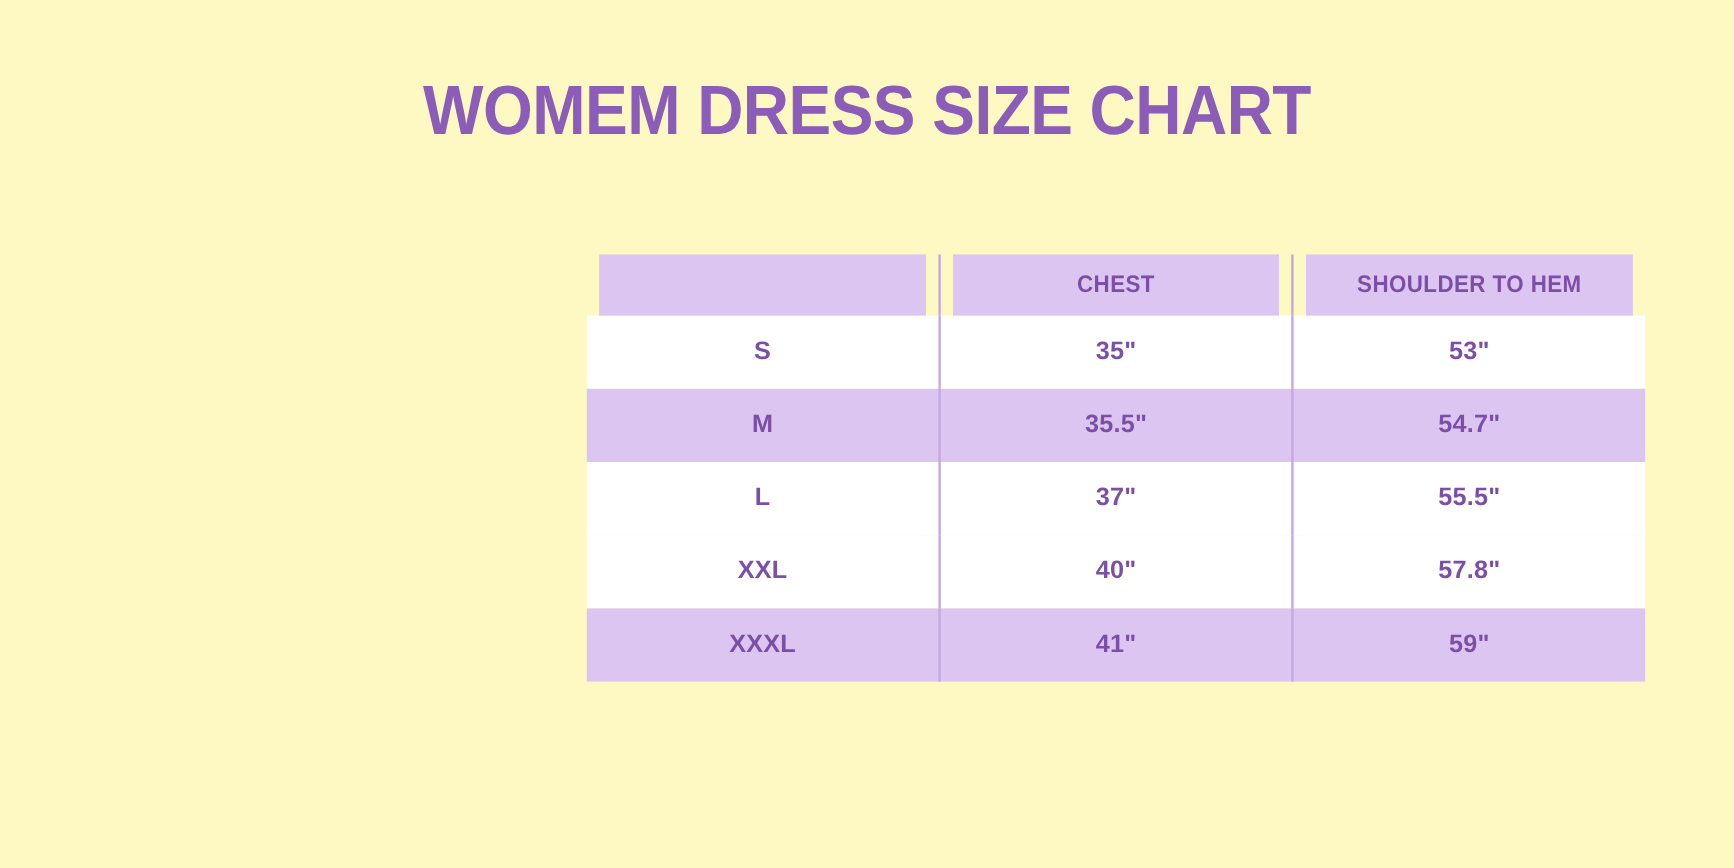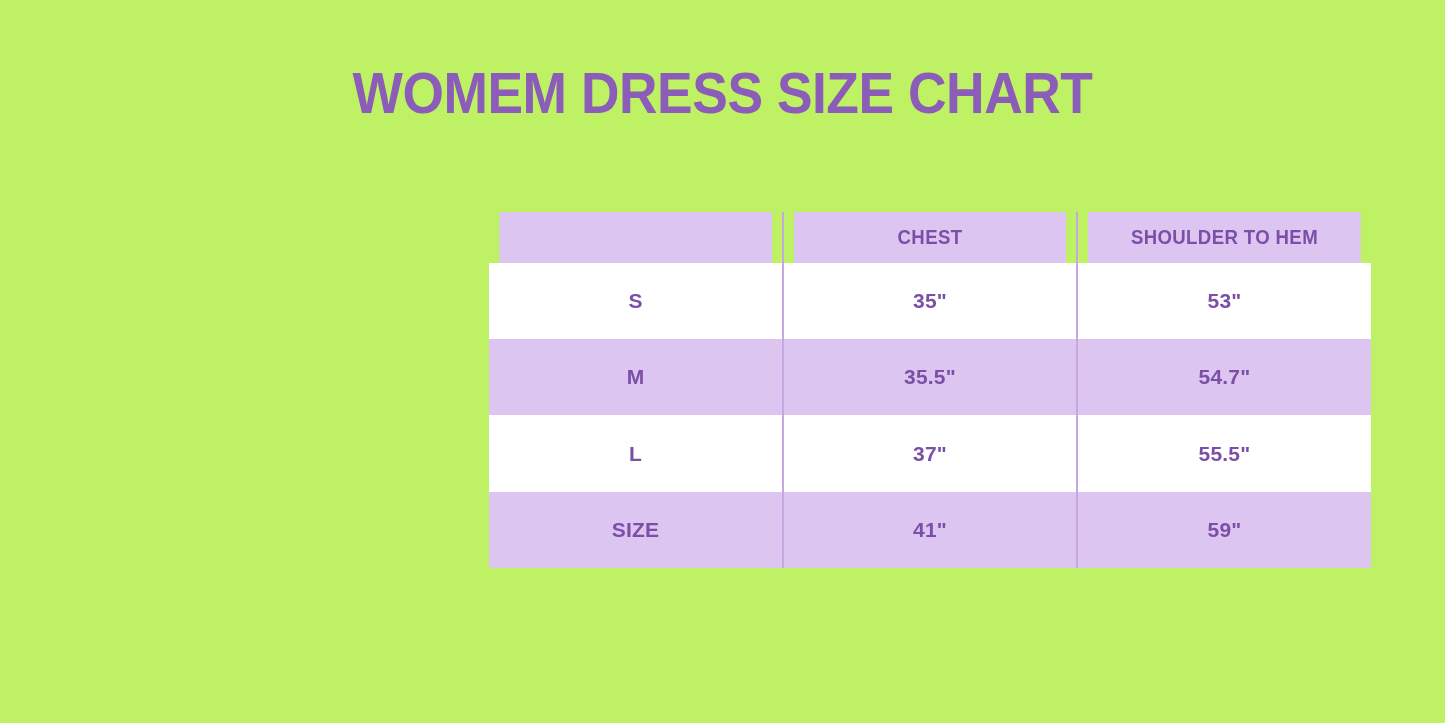--- a/index.html
+++ b/index.html
@@ -11,21 +11,21 @@
     height: 723px;
     background: #ffffff;
     font-family: "Liberation Sans", sans-serif;
     overflow: hidden;
     position: relative;
   }
 
   .page {
     position: absolute;
     inset: 0;
-    background: #bef264;
+    background: #fef9c3;
   }
 
   
   .chart-title {
     position: absolute;
     left: 0;
     right: 0;
     top: 58px;
     text-align: center;
     font-family: "Liberation Sans", sans-serif;
@@ -137,22 +137,27 @@
         <tr class="band-tint">
           <td class="col-size">M</td>
           <td class="col-chest">35.5"</td>
           <td class="col-hem">54.7"</td>
         </tr>
         <tr class="band-plain">
           <td class="col-size">L</td>
           <td class="col-chest">37"</td>
           <td class="col-hem">55.5"</td>
         </tr>
+        <tr class="band-plain">
+          <td class="col-size">XXL</td>
+          <td class="col-chest">40"</td>
+          <td class="col-hem">57.8"</td>
+        </tr>
         <tr class="band-tint">
-          <td class="col-size">SIZE</td>
+          <td class="col-size">XXXL</td>
           <td class="col-chest">41"</td>
           <td class="col-hem">59"</td>
         </tr>
       </tbody>
     </table>
   </div>
 
 </div>
 
 </body></html>

